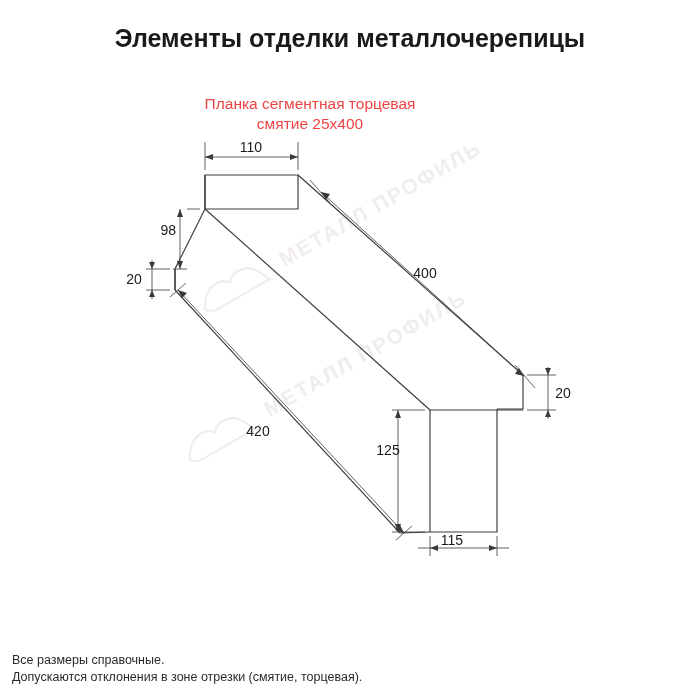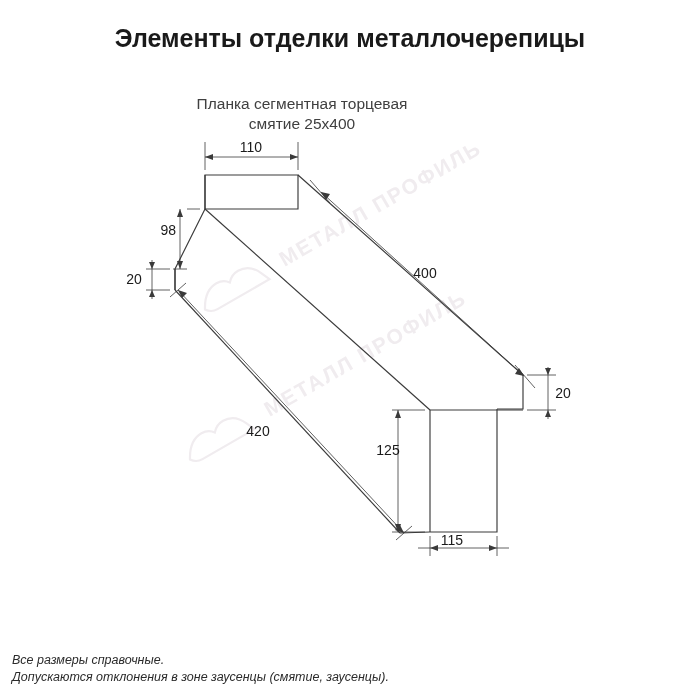--- a/index.html
+++ b/index.html
@@ -27,43 +27,42 @@
     width: 700px;
     text-align: center;
     font-size: 25px;
     font-weight: bold;
     letter-spacing: 0px;
     color: #1a1a1a;
   }
   .subtitle {
     position: absolute;
     top: 94px;
-    left: 4px;
+    left: 12px;
     width: 596px;
     text-align: center;
     font-size: 15.5px;
     line-height: 20px;
-    color: #404040;
+    color: #ef4444;
   }
   .subtitle .l2 { display: block; }
   svg.drawing {
     position: absolute;
     left: 0;
     top: 0;
     width: 700px;
     height: 700px;
   }
   .footer {
     position: absolute;
     left: 12px;
     bottom: 14px;
     font-size: 12.5px;
     line-height: 17px;
     color: #2b2b2b;
-    font-style: italic;
   }
   .footer .fl { display: block; }
   .dim-label {
     font-family: "Liberation Sans", sans-serif;
     font-size: 14px;
     fill: #1a1a1a;
   }
   .wm-text {
     font-family: "Liberation Sans", sans-serif;
     font-size: 21px;
@@ -203,16 +202,16 @@
       <line class="thin" x1="418" y1="548" x2="509" y2="548"></line>
       <polygon points="430,548 438,545 438,551" fill="#3a3a3a"></polygon>
       <polygon points="497,548 489,545 489,551" fill="#3a3a3a"></polygon>
       <text class="dim-label" x="452" y="545" text-anchor="middle">115</text>
     </g>
 
   </svg>
 
   <div class="footer">
     <span class="fl">Все размеры справочные.</span>
-    <span class="fl">Допускаются отклонения в зоне заусенцы (смятие, заусенцы).</span>
+    <span class="fl">Допускаются отклонения в зоне отрезки (смятие, торцевая).</span>
   </div>
 
 </div>
 
 </body></html>

